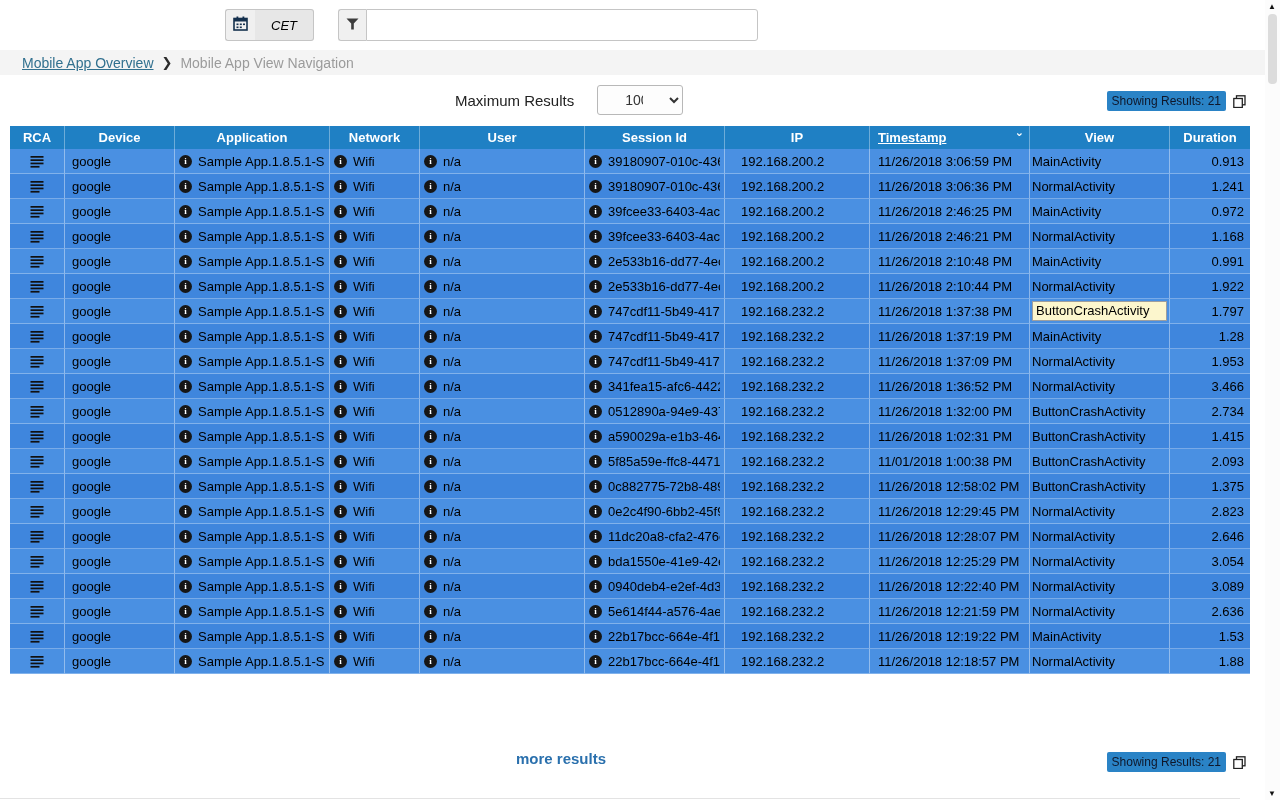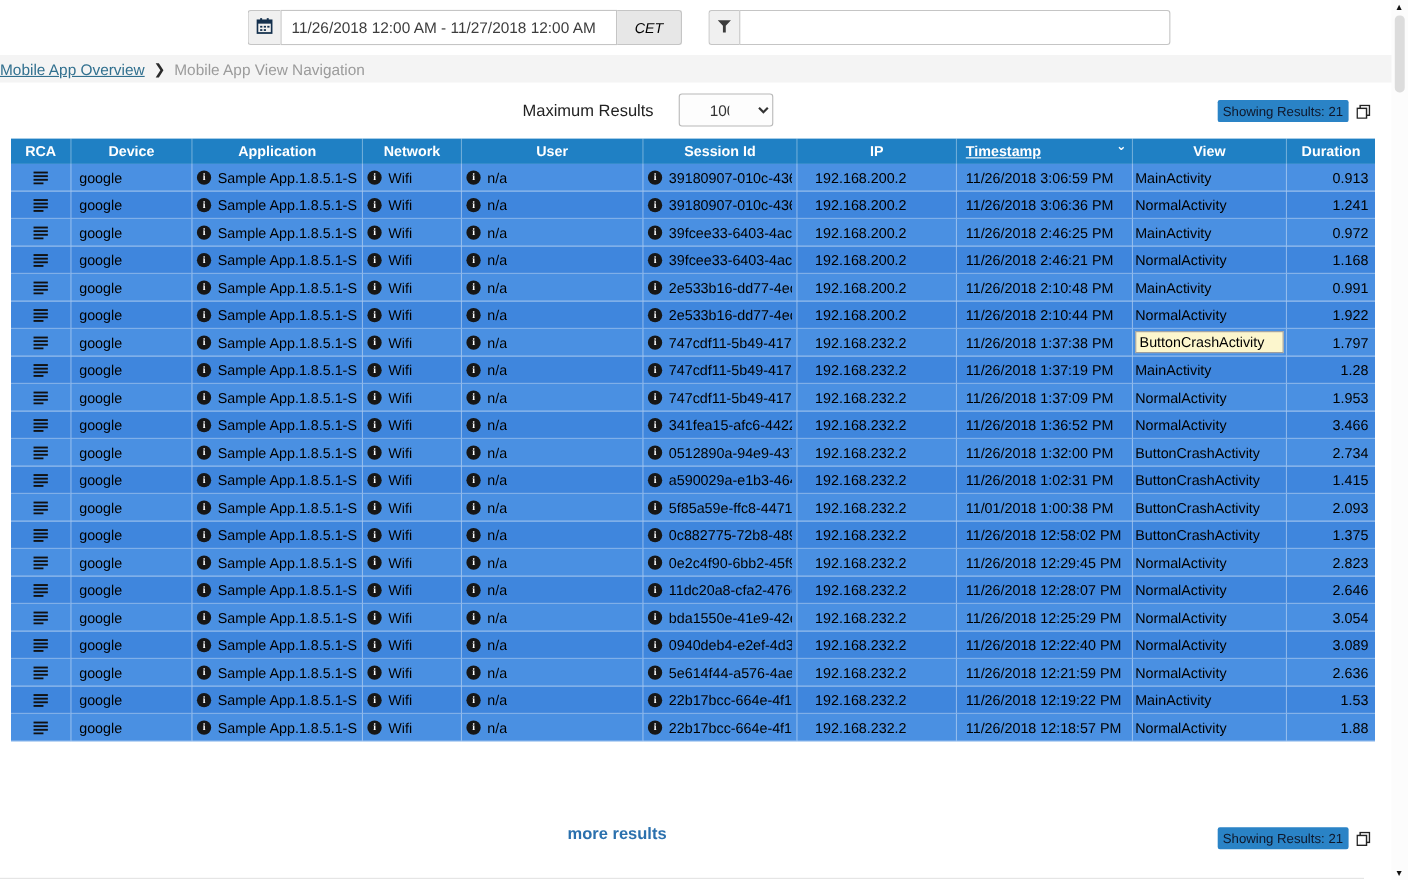--- a/index.html
+++ b/index.html
@@ -15,29 +15,29 @@
   .addon-left { border-radius: 3px 0 0 3px; border-right: none; }
   .addon-right { border-radius: 0 3px 3px 0; border-left: none; }
   input.text { border: 1px solid #c5c5c5; padding: 0 9px; font-size: 14px; color: #3c3c3c;
     outline: none; font-family: inherit; }
   .date-input { width: 306px; }
   .tz-btn { font-style: italic; font-size: 13px; color: #000000; background: #e7e7e7; width: 59px; }
   .filter-input { width: 392px; border-radius: 0 3px 3px 0; }
 
   
   .breadcrumb-bar { display: flex; align-items: center; gap: 8px; height: 25px;
-    background: #f4f4f4; margin-top: 3px; }
+    background: #f4f4f4; margin-top: 3px; padding-left: 22px; }
   .crumb-link { color: #31708f; text-decoration: underline; font-size: 14px; cursor: pointer; }
   .crumb-sep { color: #2b2b2b; font-size: 13px; font-weight: bold; }
   .crumb-current { color: #9b9b9b; font-size: 14px; }
 
   
   .results-bar { position: relative; height: 38px; margin-top: 9px; }
   .max-results { position: absolute; left: 455px; top: 1px; display: flex; align-items: center;
-    gap: 23px; font-size: 15px; color: #222; margin-left: 20px; }
+    gap: 23px; font-size: 15px; color: #222; }
   .max-select { height: 30px; width: 86px; font-size: 14px; color: #333; border: 1px solid #b8b8b8;
     border-radius: 3px; background: #fdfdfd; padding: 0 23px; font-family: inherit; }
   .showing-group { position: absolute; right: 34px; display: flex; align-items: center; gap: 7px; }
   .showing-top { top: 7px; }
   .badge { background: #2a83c6; color: #0f172a; font-size: 12px; padding: 3px 5px; border-radius: 2px;
     white-space: nowrap; }
   .copy-icon { display: inline-flex; cursor: pointer; }
 
   
   .table { margin: 4px 30px 0 10px; }
@@ -110,21 +110,20 @@
               <rect x="3.5" y="0.5" width="1.8" height="3.5" fill="#15314e"></rect>
               <rect x="9.5" y="0.5" width="1.8" height="3.5" fill="#15314e"></rect>
               <rect x="3.5" y="7.5" width="2" height="1.6" fill="#15314e"></rect>
               <rect x="6.8" y="7.5" width="2" height="1.6" fill="#15314e"></rect>
               <rect x="10" y="7.5" width="2" height="1.6" fill="#15314e"></rect>
               <rect x="3.5" y="10.5" width="2" height="1.6" fill="#15314e"></rect>
               <rect x="6.8" y="10.5" width="2" height="1.6" fill="#15314e"></rect>
             </svg>
         </span>
       </button>
-      <input class="text date-input" value="11/26/2018 12:00 AM - 11/27/2018 12:00 AM" style="">
       <button class="addon addon-right tz-btn">CET</button>
     </div>
     <div class="input-group">
       <button class="addon addon-left">
         <span>
           <svg width="13" height="12" viewBox="0 0 13 12">
               <path d="M0.5 0.5 H12.5 L7.8 5.5 V11.5 H5.2 V5.5 Z" fill="#3c3c3c"></path>
             </svg>
         </span>
       </button>

